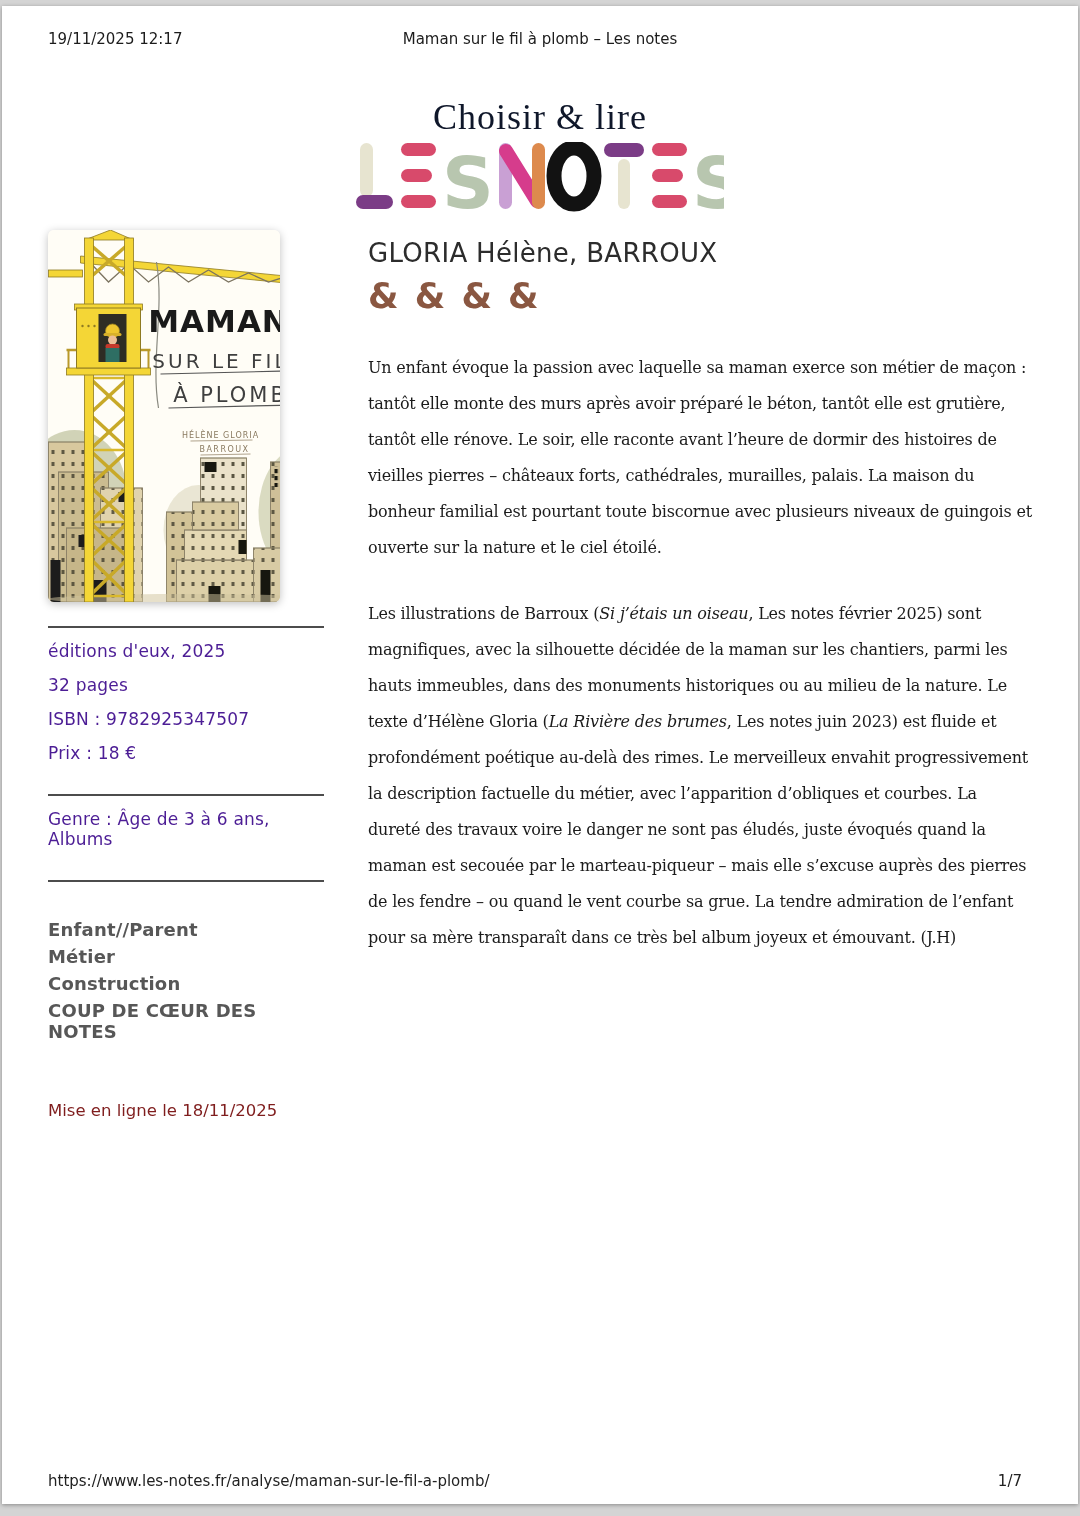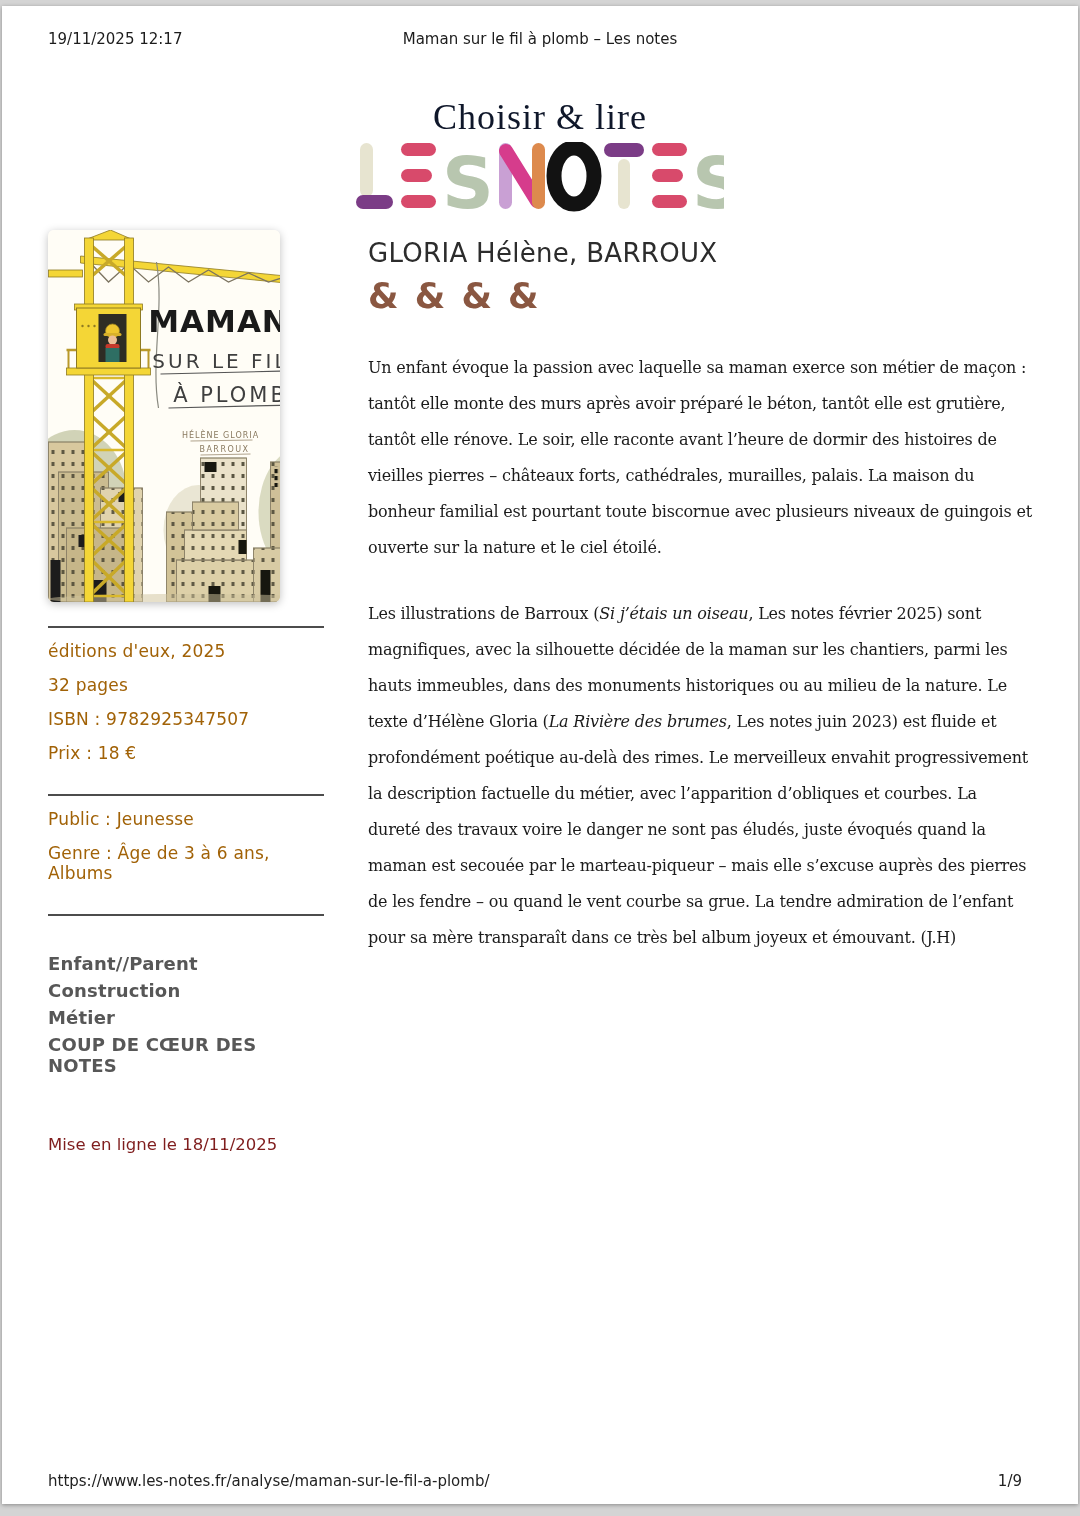--- a/index.html
+++ b/index.html
@@ -29,21 +29,21 @@
   }
   
   .content { display:flex; padding:0 46px; margin-top:14px; }
   .left-col { width:276px; flex:none; }
   .right-col { flex:1; padding-left:44px; padding-top:8px; }
   .cover-figure {
     width:232px; height:372px; border-radius:6px; overflow:hidden;
     box-shadow:0 2px 8px rgba(0,0,0,.25); background:#fffdf6;
   }
   .divider { border:none; border-top:2px solid #4c4c4c; margin:24px 0 6px 0; }
-  .detail-line, .class-line { font-size:17px; color:#a16207; padding:7px 0; letter-spacing:.2px; }
+  .detail-line, .class-line { font-size:17px; color:#4c1d95; padding:7px 0; letter-spacing:.2px; }
   .tags-block { margin-top:34px; }
   .tag-line { font-size:18px; font-weight:bold; color:#575757; padding:3px 0; letter-spacing:.2px; }
   .published-line { margin-top:56px; font-size:16.5px; color:#7f1d1d; }
   
   .authors-line { font-size:26px; color:#2c2c2c; letter-spacing:.3px; }
   .rating-line { margin-top:8px; font-size:35px; font-weight:bold; color:#8a5741; letter-spacing:2px; }
   .review { margin-top:34px; }
   .review p {
     font-family:"DejaVu Serif", serif; font-size:16px; line-height:36px;
     color:#1b1b1b; margin-bottom:30px; letter-spacing:-0.2px;
@@ -231,43 +231,42 @@
       <hr class="divider">
       <div id="pub-details">
           <div class="detail-line">éditions d'eux, 2025</div>
           <div class="detail-line">32 pages</div>
           <div class="detail-line">ISBN : 9782925347507</div>
           <div class="detail-line">Prix : 18 €</div>
         </div>
 
       <hr class="divider">
       <div id="classification">
-          <div class="class-line">Public : Jeunesse</div>
           <div class="class-line">Genre : Âge de 3 à 6 ans, Albums</div>
         </div>
 
       <hr class="divider">
       <div id="tags" class="tags-block">
           <div class="tag-line">Enfant//Parent</div>
+          <div class="tag-line">Métier</div>
           <div class="tag-line">Construction</div>
-          <div class="tag-line">Métier</div>
           <div class="tag-line">COUP DE CŒUR DES NOTES</div>
         </div>
 
       <div class="published-line">Mise en ligne le 18/11/2025</div>
     </div>
 
     <div class="right-col">
       <div class="authors-line">GLORIA Hélène, BARROUX</div>
       <div class="rating-line">&amp; &amp; &amp; &amp;</div>
       <div id="review-body" class="review">
           <p><span>Un enfant évoque la passion avec laquelle sa maman exerce son métier de maçon : tantôt elle monte des murs après avoir préparé le béton, tantôt elle est grutière, tantôt elle rénove. Le soir, elle raconte avant l’heure de dormir des histoires de vieilles pierres – châteaux forts, cathédrales, murailles, palais. La maison du bonheur familial est pourtant toute biscornue avec plusieurs niveaux de guingois et ouverte sur la nature et le ciel étoilé.</span></p>
           <p><span>Les illustrations de Barroux (</span><em>Si j’étais un oiseau</em><span>, Les notes février 2025) sont magnifiques, avec la silhouette décidée de la maman sur les chantiers, parmi les hauts immeubles, dans des monuments historiques ou au milieu de la nature. Le texte d’Hélène Gloria (</span><em>La Rivière des brumes</em><span>, Les notes juin 2023) est fluide et profondément poétique au-delà des rimes. Le merveilleux envahit progressivement la description factuelle du métier, avec l’apparition d’obliques et courbes. La dureté des travaux voire le danger ne sont pas éludés, juste évoqués quand la maman est secouée par le marteau-piqueur – mais elle s’excuse auprès des pierres de les fendre – ou quand le vent courbe sa grue. La tendre admiration de l’enfant pour sa mère transparaît dans ce très bel album joyeux et émouvant. (J.H)</span></p>
         </div>
     </div>
   </div>
 
   <div class="print-footer">
     <span class="print-url">https://www.les-notes.fr/analyse/maman-sur-le-fil-a-plomb/</span>
-    <span class="print-page">1/9</span>
+    <span class="print-page">1/7</span>
   </div>
 
 </div>
 
 </body></html>

